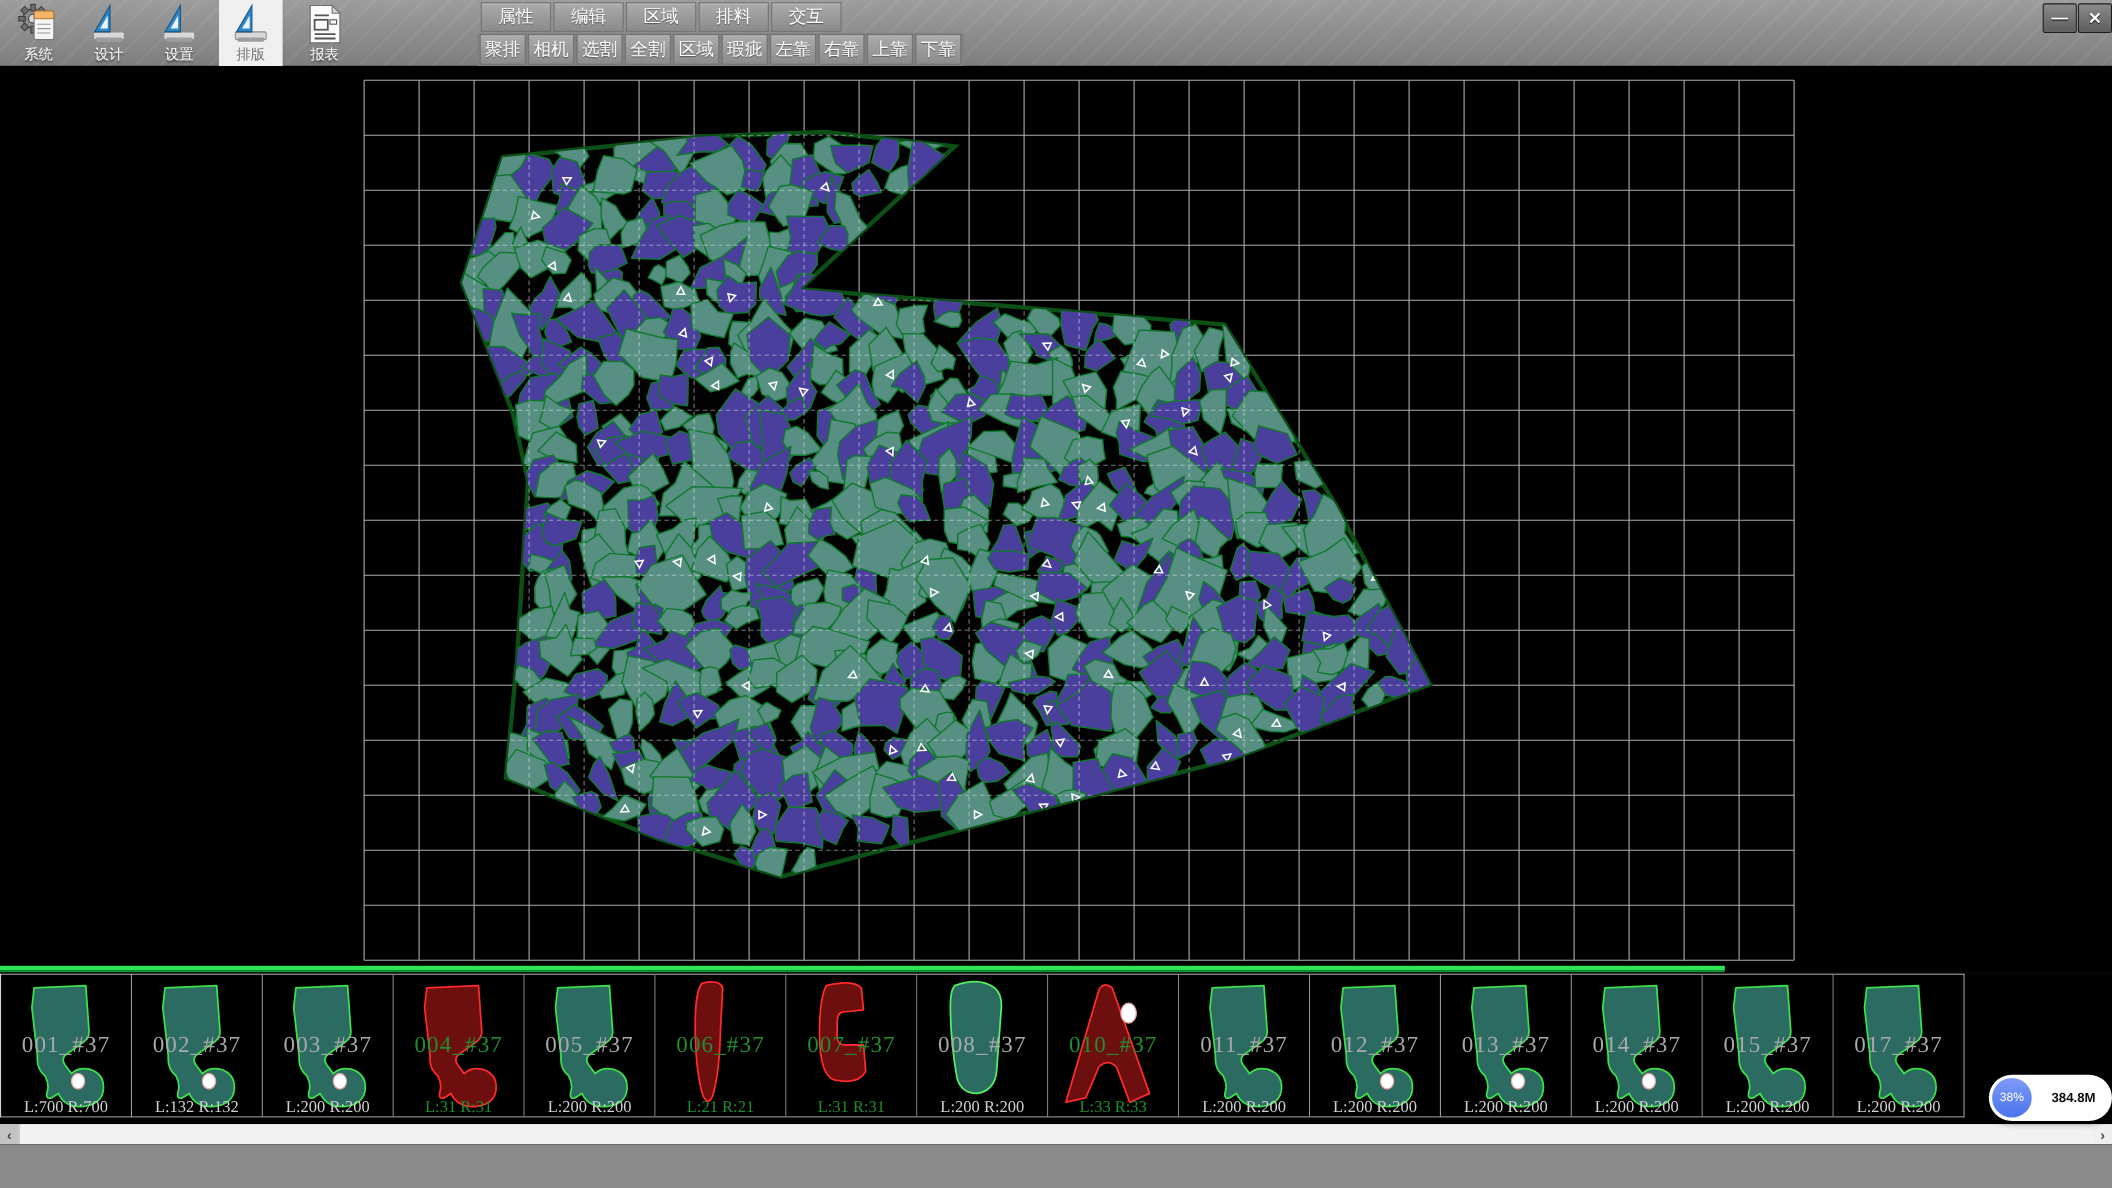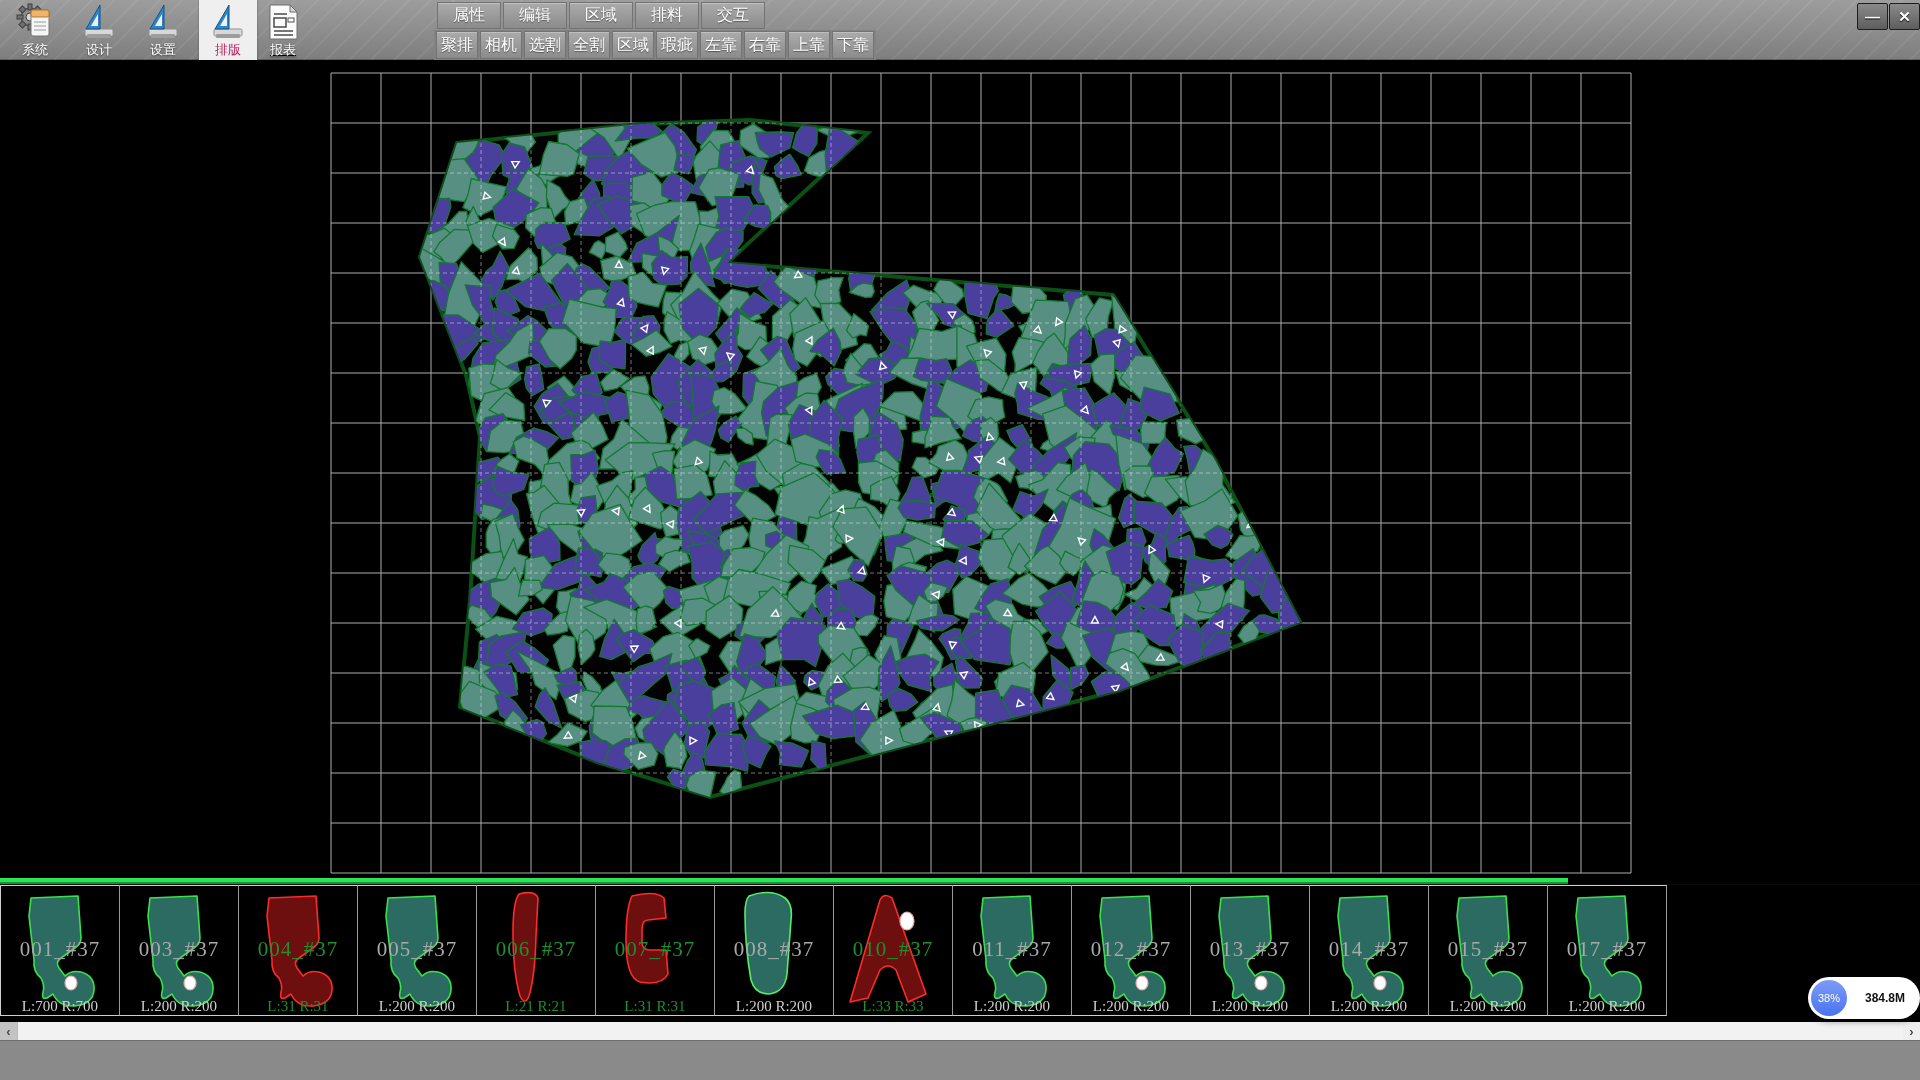--- a/index.html
+++ b/index.html
@@ -8,21 +8,21 @@
   .toolbar{position:absolute;left:0;top:0;width:1920px;height:60px;
     background:linear-gradient(#9d9d9d,#7e7e7e);
     box-shadow:inset 0 -1px 0 #5f5f5f;}
   .toolbar .texture{position:absolute;inset:0;
     background:repeating-linear-gradient(135deg,rgba(255,255,255,.06) 0 2px,rgba(0,0,0,0) 2px 16px);}
   .icon-tile{position:absolute;top:0;width:58px;height:60px;display:flex;flex-direction:column;
     align-items:center;justify-content:flex-start;cursor:pointer;}
   .icon-tile.selected{background:#efefef;box-shadow:0 0 2px rgba(0,0,0,.35);}
   .icon-tile .glyphbox{width:40px;height:40px;margin-top:2px;position:relative;}
   .icon-tile .lbl{font-size:13px;color:#fff;text-shadow:0 1px 2px rgba(0,0,0,.55);line-height:15px;}
-  .icon-tile.selected .lbl{color:#be185d;text-shadow:none;text-align:right;}
+  .icon-tile.selected .lbl{color:#737373;text-shadow:none;text-align:right;}
   .menubar{position:absolute;display:flex;gap:2px;}
   .mbtn{height:25px;display:flex;align-items:center;justify-content:center;
     color:#fff;font-size:16px;text-shadow:0 1px 1px rgba(0,0,0,.45);
     background:linear-gradient(#ababab,#8b8b8b);border:1px solid #737373;
     box-shadow:inset 0 1px 0 rgba(255,255,255,.25);cursor:pointer;}
   .row1 .mbtn{width:62px;}
   .row2{background:#828282;padding:1px 2px;}
   .row2 .mbtn{width:40px;height:26px;}
   .winbtn{position:absolute;top:3px;width:29px;height:25px;border:1px solid #1d1d1d;
     background:linear-gradient(#8a8a8a,#5d5d5d);display:flex;align-items:center;justify-content:center;
@@ -107,21 +107,21 @@
       </div>
       <div class="icon-tile selected" style="left: 199px;">
         <div class="glyphbox"><svg width="40" height="40" viewBox="0 0 40 40">
             <rect x="6" y="27" width="28" height="7" rx="1.5" fill="#d8d8d8" stroke="#8e8e8e"></rect>
             <rect x="8" y="32" width="24" height="4" rx="1" fill="#9d9d9d"></rect>
             <path d="M21 3 L21 27 L7 27 Z" fill="#2e86c8" stroke="#16537e" stroke-width="1"></path>
             <path d="M19 12 L19 24 L12 24 Z" fill="#e8f2fa"></path>
           </svg></div>
         <div class="lbl">排版</div>
       </div>
-      <div class="icon-tile" style="left: 254px; text-decoration: underline;">
+      <div class="icon-tile" style="left: 266px;">
         <div class="glyphbox"><svg width="40" height="40" viewBox="0 0 40 40">
             <path d="M7 3 L27 3 L34 10 L34 37 L7 37 Z" fill="#fbfbfb" stroke="#6e6e6e"></path>
             <path d="M27 3 L27 10 L34 10 Z" fill="#d5d5d5" stroke="#6e6e6e"></path>
             <line x1="11" y1="12" x2="24" y2="12" stroke="#555" stroke-width="1.6"></line>
             <rect x="11" y="16" width="12" height="9" fill="none" stroke="#555" stroke-width="1.6"></rect>
             <rect x="25" y="16" width="6" height="4" fill="none" stroke="#555"></rect>
             <line x1="11" y1="29" x2="30" y2="29" stroke="#555" stroke-width="1.6"></line>
             <line x1="11" y1="33" x2="30" y2="33" stroke="#555" stroke-width="1.6"></line>
           </svg></div>
         <div class="lbl">报表</div>
@@ -887,20 +887,28 @@
           <path d="M30 12 L77 10 L80 52 Q80 58 74 62 L60 72 Q54 76 58 82 L64 90 Q70 84 80 86 Q94 90 93 104 Q92 118 74 120 Q58 121 52 108 L46 112 Q40 114 42 106 Q44 100 40 92 Q32 86 33 74 L28 30 Z" fill="#2c6b61" stroke="#3ce04a" stroke-width="1.6" stroke-linejoin="round"></path>
           <ellipse cx="70" cy="97" rx="6" ry="7" fill="#ffffff" stroke="#e8a8a8" stroke-width="1.2"></ellipse>
           <text x="59" y="70" text-anchor="middle" font-family="Liberation Serif,serif" font-size="21" letter-spacing="1" fill="#a9a9a9">001_#37</text>
           <text x="59" y="125" text-anchor="middle" font-family="Liberation Serif,serif" font-size="15" fill="#d0d0d0">L:700 R:700</text>
         </svg>
       </div>
       <div class="cell">
         <svg viewBox="0 0 118 130">
           <path d="M30 12 L77 10 L80 52 Q80 58 74 62 L60 72 Q54 76 58 82 L64 90 Q70 84 80 86 Q94 90 93 104 Q92 118 74 120 Q58 121 52 108 L46 112 Q40 114 42 106 Q44 100 40 92 Q32 86 33 74 L28 30 Z" fill="#2c6b61" stroke="#3ce04a" stroke-width="1.6" stroke-linejoin="round"></path>
           <ellipse cx="70" cy="97" rx="6" ry="7" fill="#ffffff" stroke="#e8a8a8" stroke-width="1.2"></ellipse>
+          <text x="59" y="70" text-anchor="middle" font-family="Liberation Serif,serif" font-size="21" letter-spacing="1" fill="#a9a9a9">002_#37</text>
+          <text x="59" y="125" text-anchor="middle" font-family="Liberation Serif,serif" font-size="15" fill="#d0d0d0">L:132 R:132</text>
+        </svg>
+      </div>
+      <div class="cell">
+        <svg viewBox="0 0 118 130">
+          <path d="M30 12 L77 10 L80 52 Q80 58 74 62 L60 72 Q54 76 58 82 L64 90 Q70 84 80 86 Q94 90 93 104 Q92 118 74 120 Q58 121 52 108 L46 112 Q40 114 42 106 Q44 100 40 92 Q32 86 33 74 L28 30 Z" fill="#2c6b61" stroke="#3ce04a" stroke-width="1.6" stroke-linejoin="round"></path>
+          <ellipse cx="70" cy="97" rx="6" ry="7" fill="#ffffff" stroke="#e8a8a8" stroke-width="1.2"></ellipse>
           <text x="59" y="70" text-anchor="middle" font-family="Liberation Serif,serif" font-size="21" letter-spacing="1" fill="#a9a9a9">003_#37</text>
           <text x="59" y="125" text-anchor="middle" font-family="Liberation Serif,serif" font-size="15" fill="#d0d0d0">L:200 R:200</text>
         </svg>
       </div>
       <div class="cell">
         <svg viewBox="0 0 118 130">
           <path d="M30 12 L77 10 L80 52 Q80 58 74 62 L60 72 Q54 76 58 82 L64 90 Q70 84 80 86 Q94 90 93 104 Q92 118 74 120 Q58 121 52 108 L46 112 Q40 114 42 106 Q44 100 40 92 Q32 86 33 74 L28 30 Z" fill="#6e0f0f" stroke="#ff2a2a" stroke-width="1.6" stroke-linejoin="round"></path>
           <text x="59" y="70" text-anchor="middle" font-family="Liberation Serif,serif" font-size="21" letter-spacing="1" fill="#1f8f2f">004_#37</text>
           <text x="59" y="125" text-anchor="middle" font-family="Liberation Serif,serif" font-size="15" fill="#1f8f2f">L:31 R:31</text>
         </svg>

